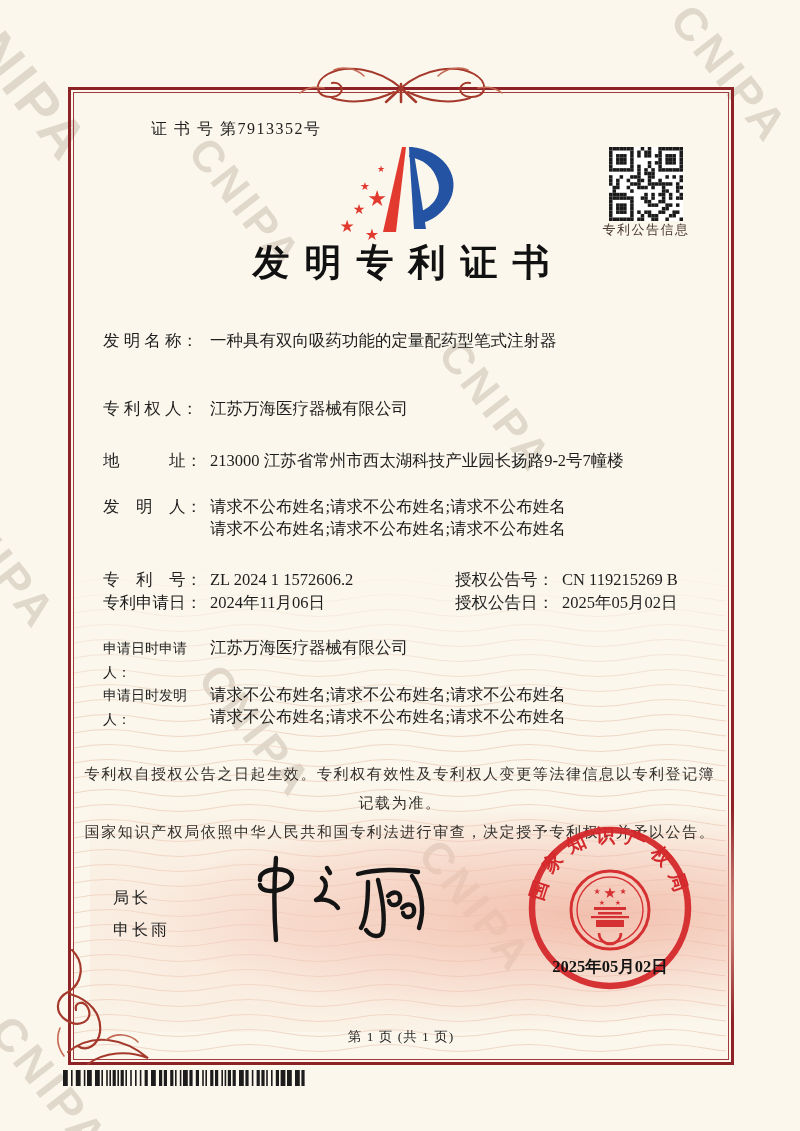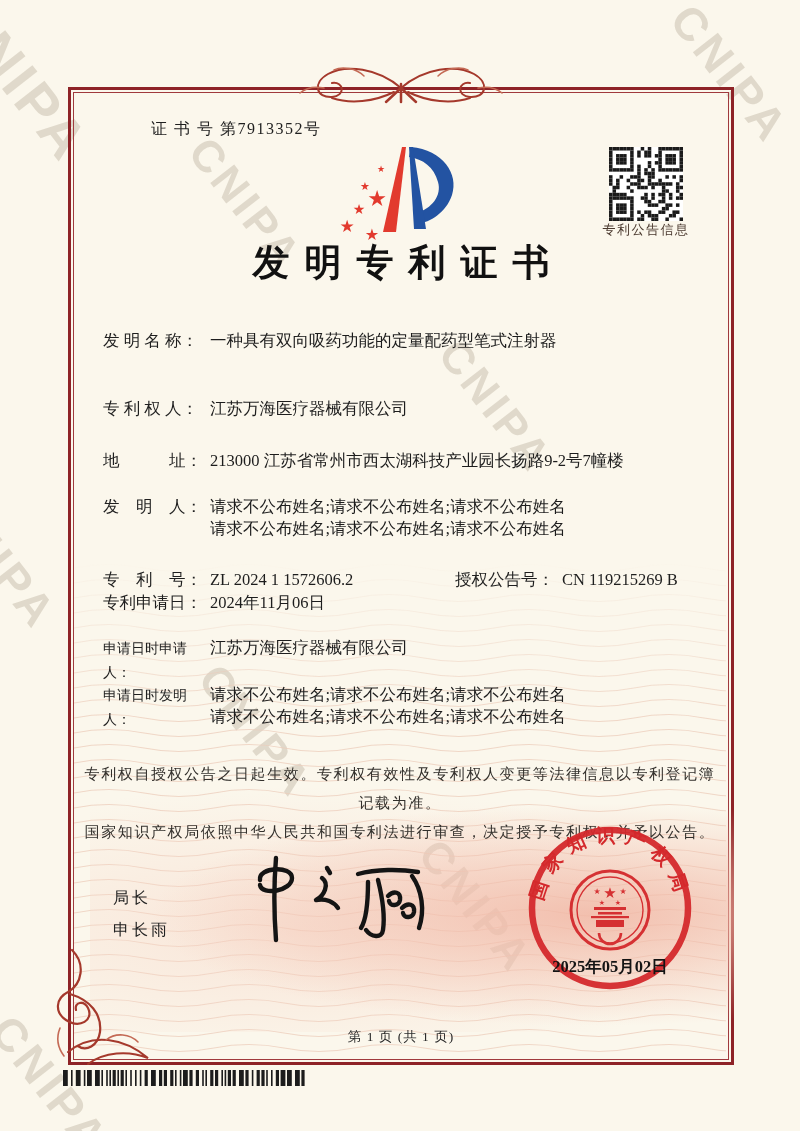--- a/index.html
+++ b/index.html
@@ -362,20 +362,21 @@
   <span class="lbl">发　明　人：</span><span class="val"><span>请求不公布姓名;请求不公布姓名;请求不公布姓名</span><br><span>请求不公布姓名;请求不公布姓名;请求不公布姓名</span></span>
 </div>
 
 <div class="row" style="top:545px;margin-top:24px;">
   <span class="lbl">专　利　号：</span><span class="val">ZL 2024 1 1572606.2</span>
   <span class="col2"><span class="lbl2">授权公告号：</span><span>CN 119215269 B</span></span>
 </div>
 
 <div class="row" style="top:592px;">
   <span class="lbl">专利申请日：</span><span class="val">2024年11月06日</span>
+  <span class="col2"><span class="lbl2">授权公告日：</span><span>2025年05月02日</span></span>
 </div>
 
 <div class="row" style="top:637px;">
   <span class="lbl small">申请日时申请人：</span><span class="val">江苏万海医疗器械有限公司</span>
 </div>
 
 <div class="row" style="top:684px;">
   <span class="lbl small">申请日时发明人：</span><span class="val"><span>请求不公布姓名;请求不公布姓名;请求不公布姓名</span><br><span>请求不公布姓名;请求不公布姓名;请求不公布姓名</span></span>
 </div>
 

